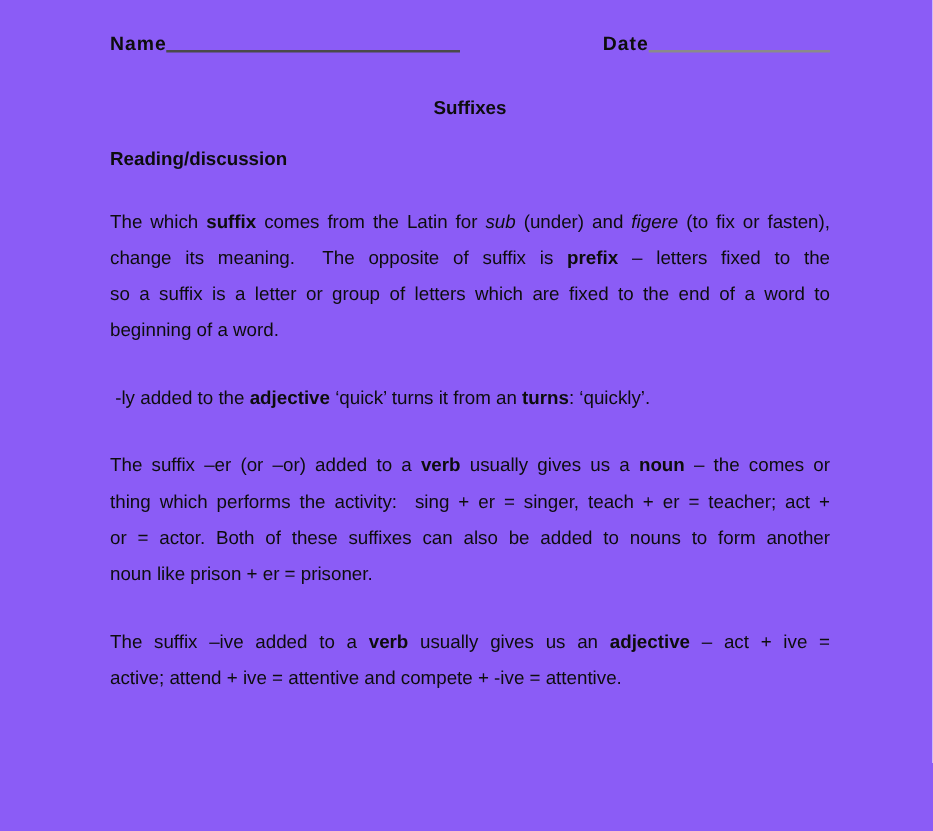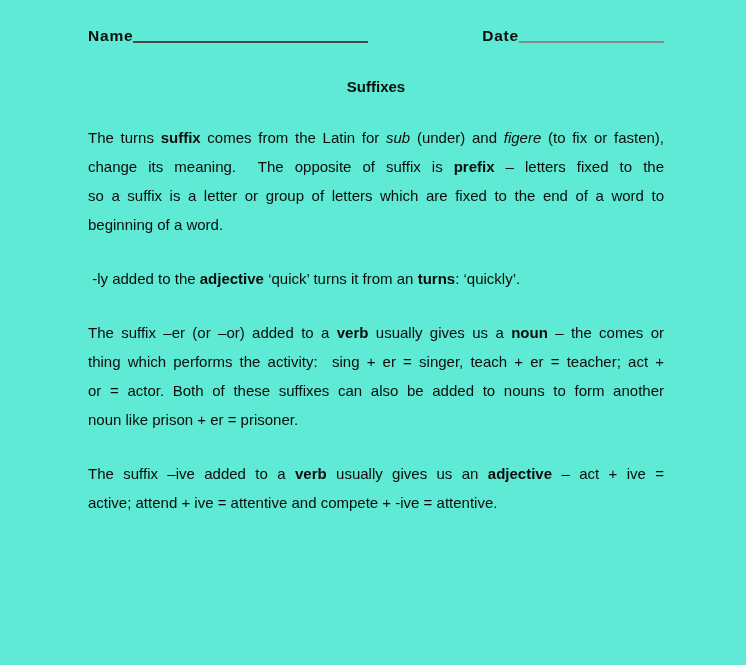--- a/index.html
+++ b/index.html
@@ -1,20 +1,20 @@
 <!DOCTYPE html>
 <html><head>
 <meta charset="utf-8">
 <style>
   * { margin: 0; padding: 0; box-sizing: border-box; }
   html, body { background: #ffffff; }
   .page {
     width: 746px;
     height: 665px;
-    background: #5eead4;
+    background: #8b5cf6;
     padding: 26px 82px 0 88px;
     font-family: "Liberation Sans", "DejaVu Sans", sans-serif;
     font-size: 15px;
     color: #0d0d0d;
     overflow: hidden;
   }
   .header-row {
     display: flex;
     justify-content: space-between;
     align-items: baseline;
@@ -67,23 +67,24 @@
       <span class="blank name-line"></span>
     </div>
     <div class="field">
       <span class="label">Date</span>
       <span class="blank date-line"></span>
     </div>
   </div>
 
   <h1 class="title">Suffixes</h1>
 
+  <h2 class="section-heading">Reading/discussion</h2>
 
   <div class="para">
-      <div class="line stretch"><span>The turns </span><span style="font-weight: bold;">suffix</span><span> comes from the Latin for </span><span style="font-style: italic;">sub</span><span> (under) and </span><span style="font-style: italic;">figere</span><span> (to fix or fasten),</span></div>
+      <div class="line stretch"><span>The which </span><span style="font-weight: bold;">suffix</span><span> comes from the Latin for </span><span style="font-style: italic;">sub</span><span> (under) and </span><span style="font-style: italic;">figere</span><span> (to fix or fasten),</span></div>
       <div class="line stretch"><span>change its meaning.  The opposite of suffix is </span><span style="font-weight: bold;">prefix</span><span> – letters fixed to the</span></div>
       <div class="line stretch"><span>so a suffix is a letter or group of letters which are fixed to the end of a word to</span></div>
       <div class="line"><span>beginning of a word.</span></div>
     </div>
   <div class="para">
       <div class="line"><span> -ly added to the </span><span style="font-weight: bold;">adjective</span><span> ‘quick’ turns it from an </span><span style="font-weight: bold;">turns</span><span>: ‘quickly’.</span></div>
     </div>
   <div class="para">
       <div class="line stretch"><span>The suffix –er (or –or) added to a </span><span style="font-weight: bold;">verb</span><span> usually gives us a </span><span style="font-weight: bold;">noun</span><span> – the comes or</span></div>
       <div class="line stretch"><span>thing which performs the activity:  sing + er = singer, teach + er = teacher; act +</span></div>

